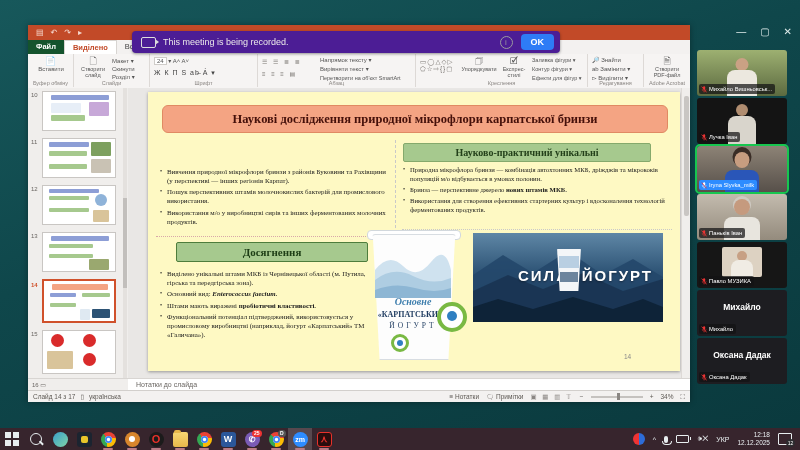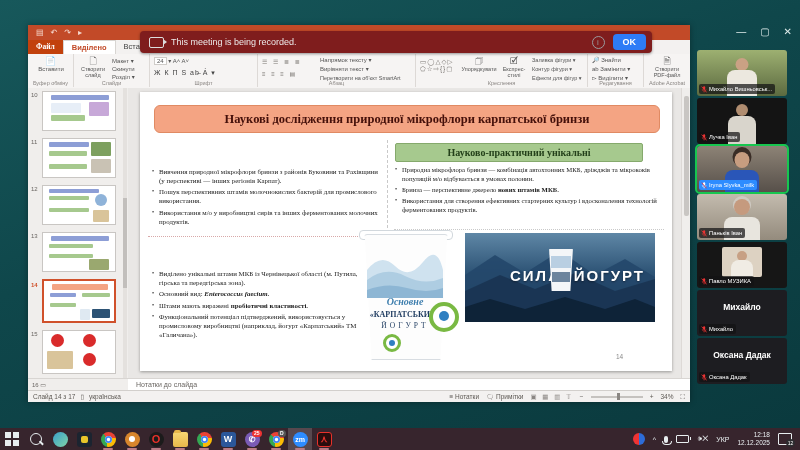--- a/index.html
+++ b/index.html
@@ -9,35 +9,35 @@
     font-family:"Liberation Sans",sans-serif;
     -webkit-font-smoothing:antialiased;
   }
   .abs{position:absolute;}
 
   
   .win-controls{top:27px;right:8px;display:flex;gap:14px;color:#dfeceb;font-size:10px;line-height:10px;}
   .win-controls span{cursor:default;}
 
   
-  .rec-banner{left:140px;top:31px;width:512px;height:22px;background:#7f1d1d;border-radius:4px;
+  .rec-banner{left:132px;top:31px;width:428px;height:22px;background:#4c1d95;border-radius:4px;
     display:flex;align-items:center;padding:0 6px;box-sizing:border-box;z-index:60;box-shadow:0 1px 3px rgba(0,0,0,.4);}
   .rec-cam{width:13px;height:9px;border:1px solid #ddd;border-radius:2px;position:relative;margin:0 7px 0 3px;}
   .rec-cam::after{content:"";position:absolute;right:-4px;top:1.5px;border-left:4px solid #ddd;border-top:3px solid transparent;border-bottom:3px solid transparent;}
   .rec-text{color:#eceaea;font-size:9px;flex:1;}
   .info-ic{width:11px;height:11px;border:1px solid #9a9a9e;border-radius:50%;color:#9a9a9e;font-size:8px;line-height:11px;text-align:center;margin-right:8px;}
   .ok-btn{background:#2e7cf6;color:#fff;font-size:9px;font-weight:bold;border-radius:4px;padding:3px 10px;}
 
   
   .ppt{left:28px;top:25px;width:662px;height:377px;background:#f3f1f0;box-shadow:0 0 6px rgba(0,0,0,.35);}
   .ppt-titlebar{position:absolute;left:0;top:0;width:100%;height:15px;background:#c24a28;display:flex;align-items:center;}
   .qat{display:flex;gap:7px;margin-left:8px;color:#f6d9cf;font-size:8px;line-height:15px;}
   .tabrow{position:absolute;left:0;top:15px;width:100%;height:14px;background:#f3f1f0;display:flex;font-size:7.5px;align-items:stretch;}
   .tab{padding:0 8px;line-height:14px;color:#444;}
-  .tab-file{background:#c2410c;color:#fff;font-weight:bold;font-family:Liberation Serif, serif;}
+  .tab-file{background:#14532d;color:#fff;font-weight:bold;}
   .tab-active{background:#fff;color:#c24a28;font-weight:bold;border:1px solid #d8d5d2;border-bottom:none;}
   .ribbon{position:absolute;left:0;top:29px;width:100%;height:34px;background:#f6f4f3;border-bottom:1px solid #d2cfcc;font-size:6px;color:#555;}
   .rgroup{position:absolute;top:0;height:33px;border-right:1px solid #ddd9d6;box-sizing:border-box;}
   .glabel{position:absolute;bottom:1px;width:100%;text-align:center;font-size:5.5px;color:#8a8683;}
   .bigbtn{position:absolute;top:2px;width:30px;text-align:center;color:#555;}
   .bigbtn .bicon{font-size:9px;line-height:10px;}
   .smallrow{font-size:6px;line-height:8px;white-space:nowrap;color:#555;}
   .chip{display:inline-block;border:1px solid #cfccc9;background:#fff;padding:0 2px;font-size:6px;}
   .fmt{letter-spacing:1px;font-size:7px;color:#444;}
   .shapebox{font-size:6.5px;color:#7a7672;letter-spacing:1px;line-height:7px;}
@@ -49,21 +49,21 @@
   .thumb.sel{border:2px solid #d0512b;}
   .tnum-sel{color:#d0512b;font-weight:bold;}
   .mini{position:absolute;border-radius:1px;}
   .tscroll{position:absolute;right:1px;top:0;width:4px;height:290px;background:#e4e1de;}
   .tscroll .tthumb{position:absolute;left:0;width:4px;height:90px;top:110px;background:#c2bfbc;}
 
   
   .canvas{position:absolute;left:100px;top:63px;width:554px;height:290px;background:#e9e7e5;}
   .vscroll{position:absolute;right:0;top:63px;width:8px;height:290px;background:#f0eeec;border-left:1px solid #ddd9d6;}
   .vscroll .vthumb{position:absolute;left:1.5px;top:8px;width:5px;height:120px;background:#c9c6c3;border-radius:2px;}
-  .slide{position:absolute;left:12px;top:4px;width:532px;height:279px;background:#ffffff;box-shadow:0 1px 3px rgba(0,0,0,.35);font-family:"Liberation Serif",serif;}
+  .slide{position:absolute;left:20px;top:4px;width:532px;height:279px;background:#fef9c3;box-shadow:0 1px 3px rgba(0,0,0,.35);font-family:"Liberation Serif",serif;}
   .s-title{position:absolute;left:14px;top:13px;width:504px;height:26px;background:#f4a483;border:1px solid #e08a63;border-radius:6px;
     display:flex;align-items:center;justify-content:center;font-weight:bold;font-size:12.5px;color:#45100a;}
   .v-divider{position:absolute;left:247px;top:48px;height:218px;border-left:1px dashed #c9c9c9;}
   .h-div-left{position:absolute;left:8px;top:144px;width:232px;border-top:1px dotted #d8a8a8;}
   .h-div-right{position:absolute;left:254px;top:137px;width:270px;border-top:1px dotted #c9c9c9;}
   .hdr{position:absolute;height:17px;display:flex;align-items:center;justify-content:center;font-weight:bold;font-size:10px;border-radius:2px;}
   .hdr-goal{left:28px;top:52px;width:188px;background:#8d9ed6;border:1px solid #7082c0;color:#17264e;}
   .hdr-pot{left:255px;top:51px;width:246px;background:#a6c98e;border:1px solid #85a96c;color:#23401a;}
   .hdr-ach{left:28px;top:150px;width:190px;height:18px;background:#a6c98e;border:1.5px solid #4e7d3c;color:#1d3d15;font-size:11px;}
   .blist{position:absolute;font-size:6.9px;line-height:1.3;color:#1c1c1c;}
@@ -323,20 +323,21 @@
         <div class="b">
             <span class="dot">•</span>
             <span><span>Бринза — перспективне джерело </span><span class="bold">нових штамів МКБ.</span></span>
           </div>
         <div class="b">
             <span class="dot">•</span>
             <span>Використання для створення ефективних стартерних культур і вдосконалення технологій ферментованих продуктів.</span>
           </div>
       </div>
 
+      <div class="hdr hdr-ach">Досягнення</div>
       <div class="blist" style="left:12px;top:178px;width:226px;">
         <div class="b">
             <span class="dot">•</span>
             <span>Виділено унікальні штами МКБ із Чернівецької області (м. Путила, гірська та передгірська зона).</span>
           </div>
         <div class="b">
             <span class="dot">•</span>
             <span><span>Основний вид: </span><span class="ital">Enterococcus faecium.</span></span>
           </div>
         <div class="b">

